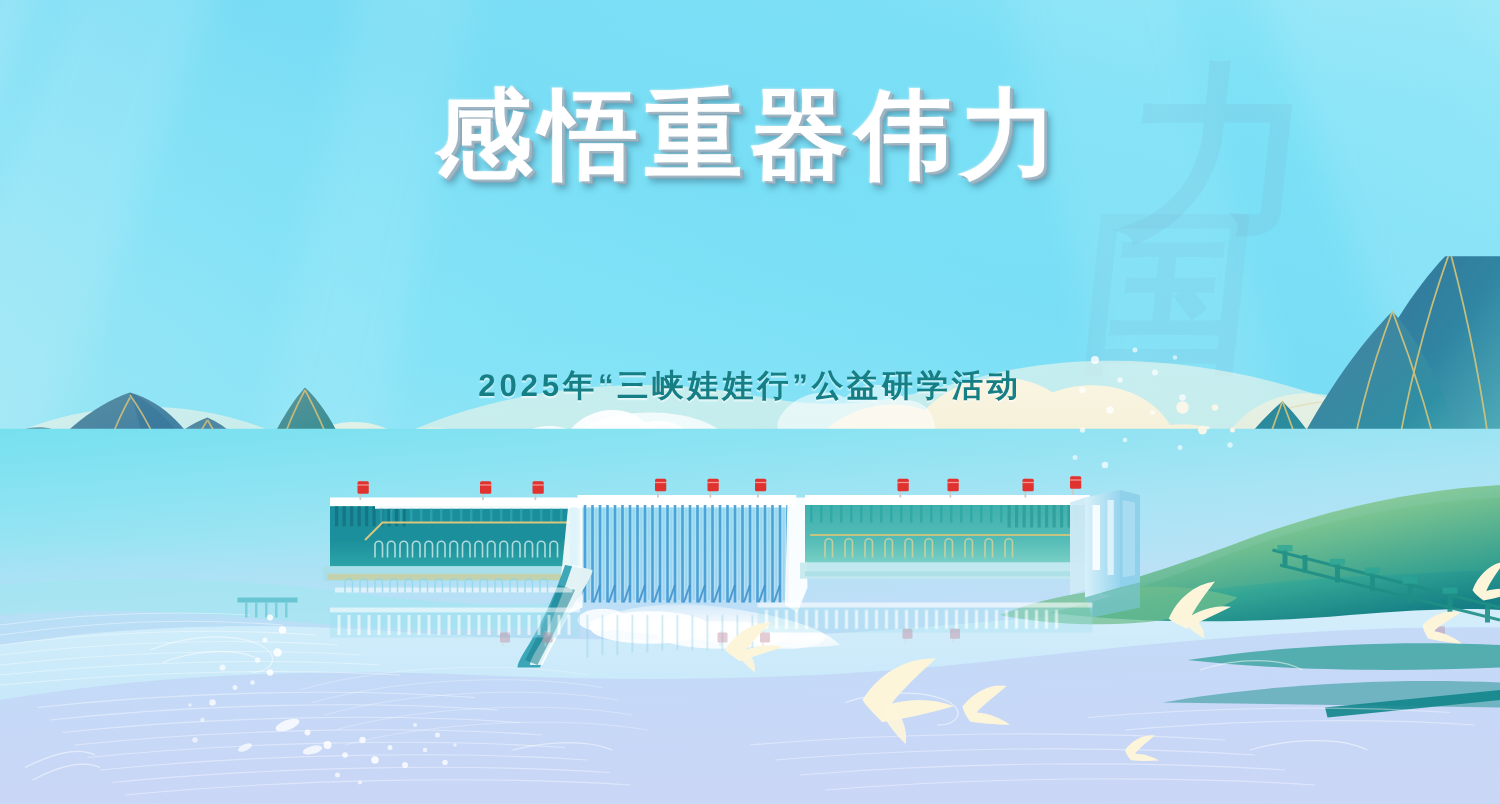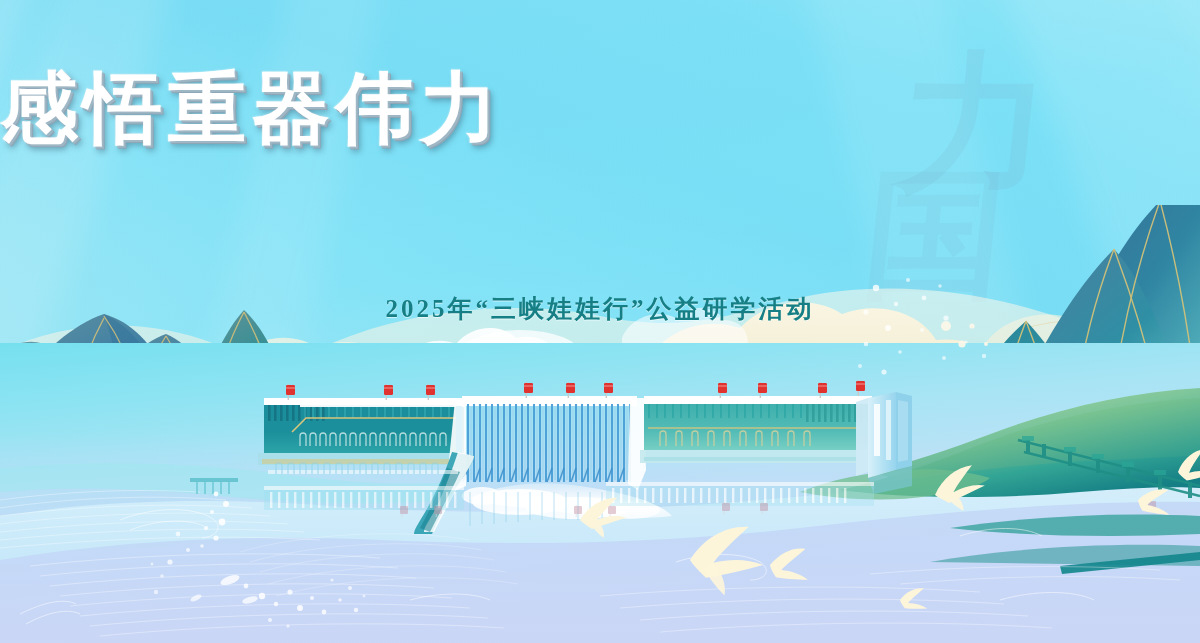--- a/index.html
+++ b/index.html
@@ -73,21 +73,21 @@
     position:absolute;left:0;right:0;bottom:0;height:210px;
     background:linear-gradient(180deg, rgba(190,220,250,0) 0%, rgba(198,216,248,.75) 55%, rgba(202,214,246,.95) 100%);
   }
 
   
   .dam{position:absolute;left:0;top:0;width:1200px;height:643px;}
 
   
   .headline{
     position:absolute;left:0;right:0;top:62px;
-    text-align:left;
+    text-align:center;
     pointer-events:none;
   }
   .hl-line{
     font-family:"DejaVu Sans","Liberation Sans",sans-serif;
     font-weight:700;
     font-size:78px;
     line-height:92px;
     letter-spacing:6px;
     color:#ffffff;
     text-shadow:
@@ -95,21 +95,21 @@
        3px 3px 0 #8ea6b6,
        4px 5px 6px rgba(40,70,95,.45),
        0 0 2px rgba(255,255,255,.9);
     white-space:nowrap;
   }
   .hl-line.l2{margin-top:-6px;}
 
   .subtitle{
     position:absolute;left:0;right:0;top:292px;
     text-align:center;
-    font-family:Liberation Serif, serif;
+    font-family:Liberation Sans, sans-serif;
     font-weight:700;
     font-size:25px;
     letter-spacing:3px;
     color:#157f85;
     white-space:nowrap;
     text-shadow:0 1px 1px rgba(255,255,255,.6);
   }
 </style>
 </head>
 <body>

